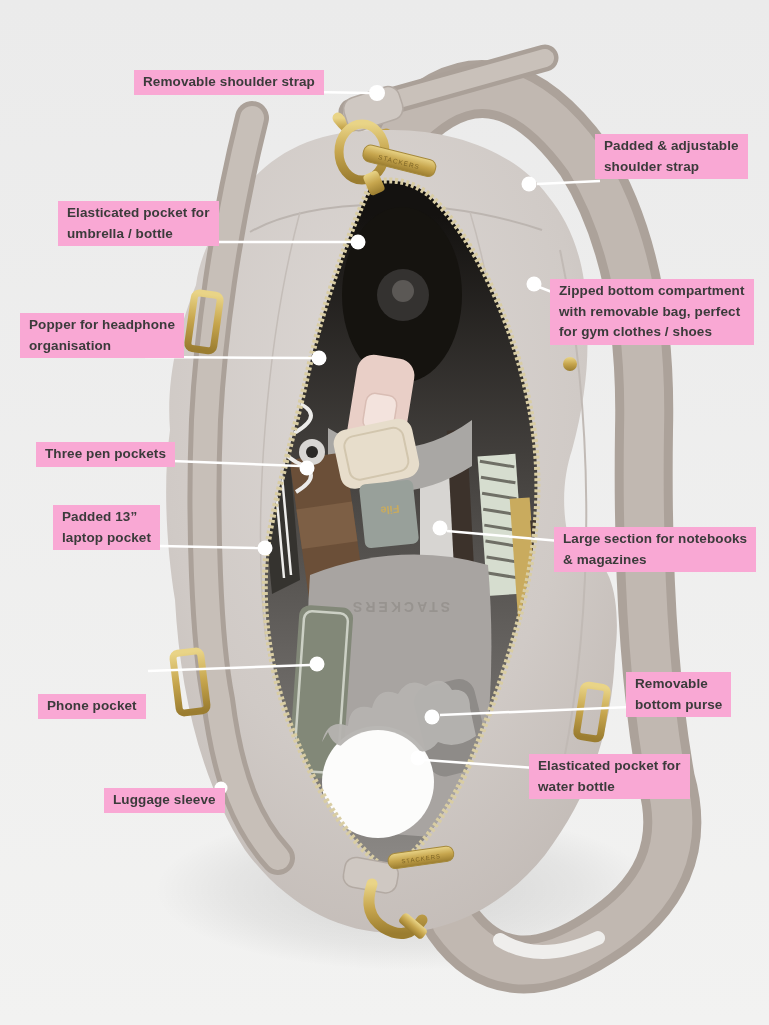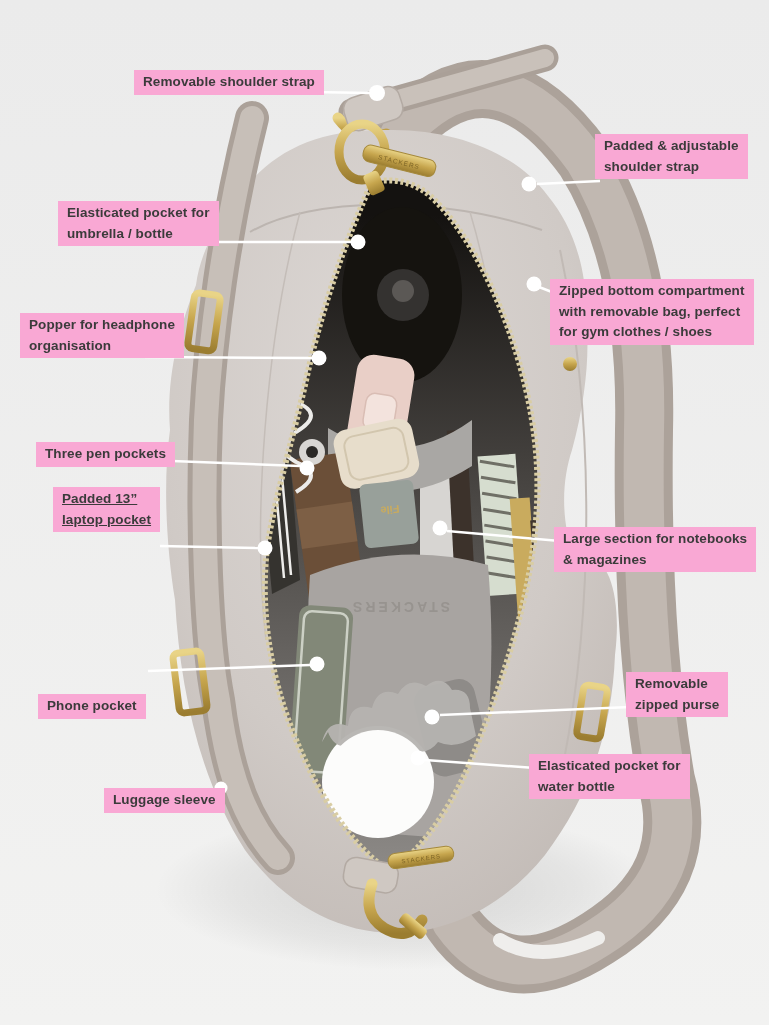--- a/index.html
+++ b/index.html
@@ -22,21 +22,21 @@
     white-space:pre-line;
     letter-spacing:.1px;
   }
   
   #a1 {left:134px;top:70px;}
   #a2 {left:595px;top:134px;}
   #a3 {left:58px;top:201px;}
   #a4 {left:550px;top:279px;}
   #a5 {left:20px;top:313px;}
   #a6 {left:36px;top:442px;}
-  #a7 {left:53px;top:487px;text-decoration:underline;}
+  #a7 {left:53px;top:505px;}
   #a8 {left:554px;top:527px;}
   #a9 {left:38px;top:694px;}
   #a10{left:626px;top:672px;}
   #a11{left:529px;top:754px;}
   #a12{left:68px;top:788px;margin-left:36px;}
 </style>
 </head>
 <body>
 
 <div class="stage">
@@ -282,18 +282,18 @@
   <div class="ann" id="a4">Zipped bottom compartment
 with removable bag, perfect
 for gym clothes / shoes</div>
   <div class="ann" id="a6">Three pen pockets</div>
   <div class="ann" id="a7">Padded 13”
 laptop pocket</div>
   <div class="ann" id="a8">Large section for notebooks
 &amp; magazines</div>
   <div class="ann" id="a9">Phone pocket</div>
   <div class="ann" id="a10">Removable
-zipped purse</div>
+bottom purse</div>
   <div class="ann" id="a11">Elasticated pocket for
 water bottle</div>
   <div class="ann" id="a12">Luggage sleeve</div>
 
 </div>
 
 </body></html>

